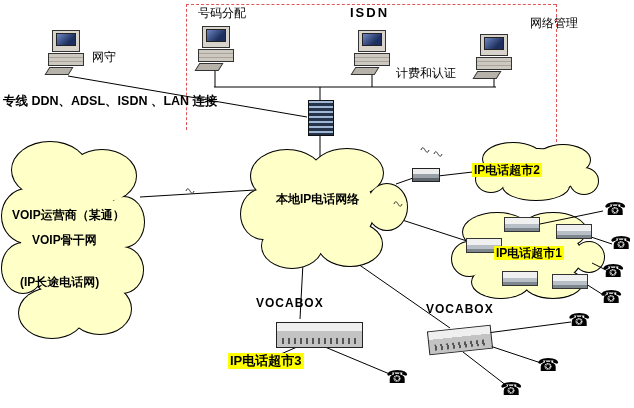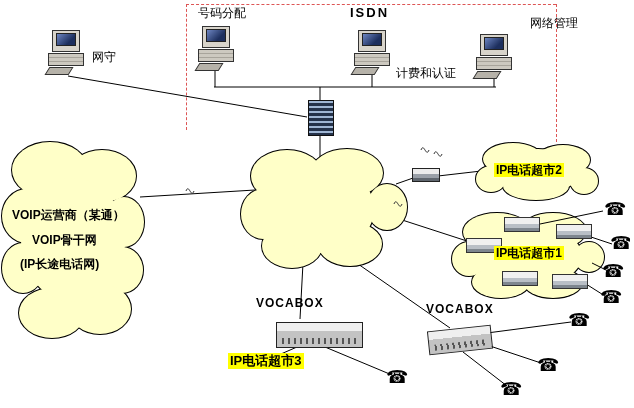--- a/index.html
+++ b/index.html
@@ -176,30 +176,32 @@
 
   <div class="computer" style="left:46px;top:30px;">
     <div class="monitor">
         <div class="screen"></div>
       </div>
     <div class="case"></div>
       <div class="keyboard"></div>
   </div>
   <div class="lbl" style="left:92px;top:50px;">网守</div>
 
+  <div class="lbl bold" style="left:3px;top:94px;font-size:12.5px;">专线 DDN、ADSL、ISDN 、LAN 连接</div>
 
   <div class="vswitch" style="left:308px;top:100px;"></div>
 
   <div class="lbl bold" style="left:12px;top:208px;">VOIP运营商（某通）</div>
   <div class="lbl bold" style="left:32px;top:233px;">VOIP骨干网</div>
-  <div class="lbl bold" style="left:20px;top:257px;">(IP长途电话网)</div>
-
+  <div class="lbl bold" style="left:20px;top:275px;">(IP长途电话网)</div>
+
+  <div class="lbl bold" style="left:276px;top:192px;">本地IP电话网络</div>
 
   <div class="sswitch" style="left:412px;top:168px;"></div>
-  <div class="lbl hl" style="left:494px;top:163px;">IP电话超市2</div>
+  <div class="lbl hl" style="left:472px;top:163px;">IP电话超市2</div>
 
   <div class="mini" style="left:504px;top:217px;"></div>
   <div class="mini" style="left:556px;top:224px;"></div>
   <div class="mini" style="left:466px;top:238px;"></div>
   <div class="mini" style="left:502px;top:271px;"></div>
   <div class="mini" style="left:552px;top:274px;"></div>
   <div class="lbl hl" style="left:494px;top:246px;">IP电话超市1</div>
 
   <div class="lbl caps" style="left:256px;top:296px;">VOCABOX</div>
   <div class="vocabox vb-l">

